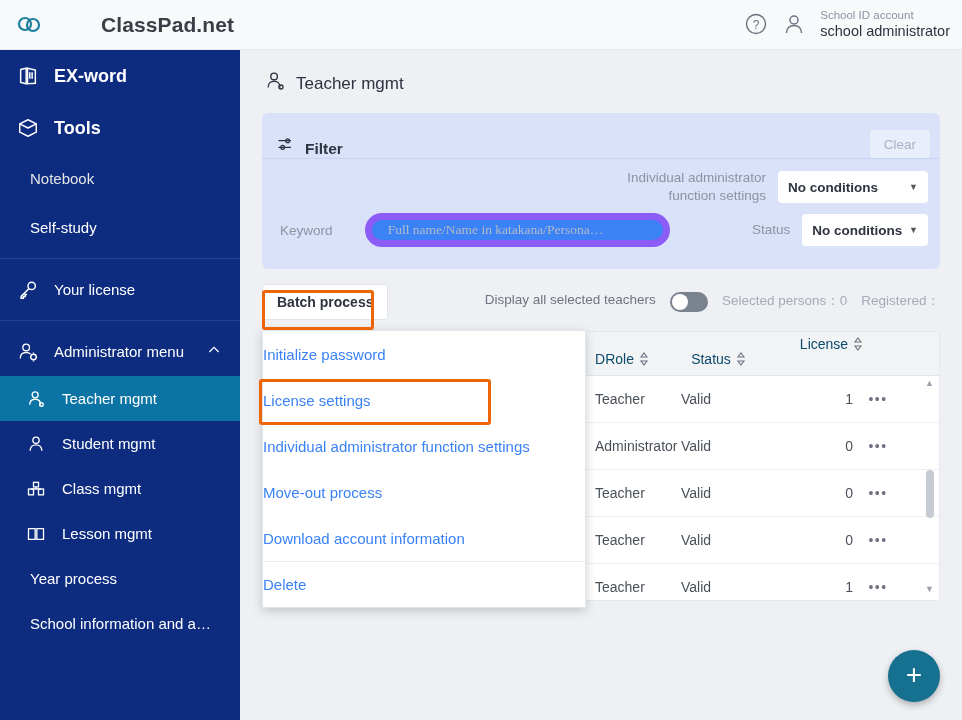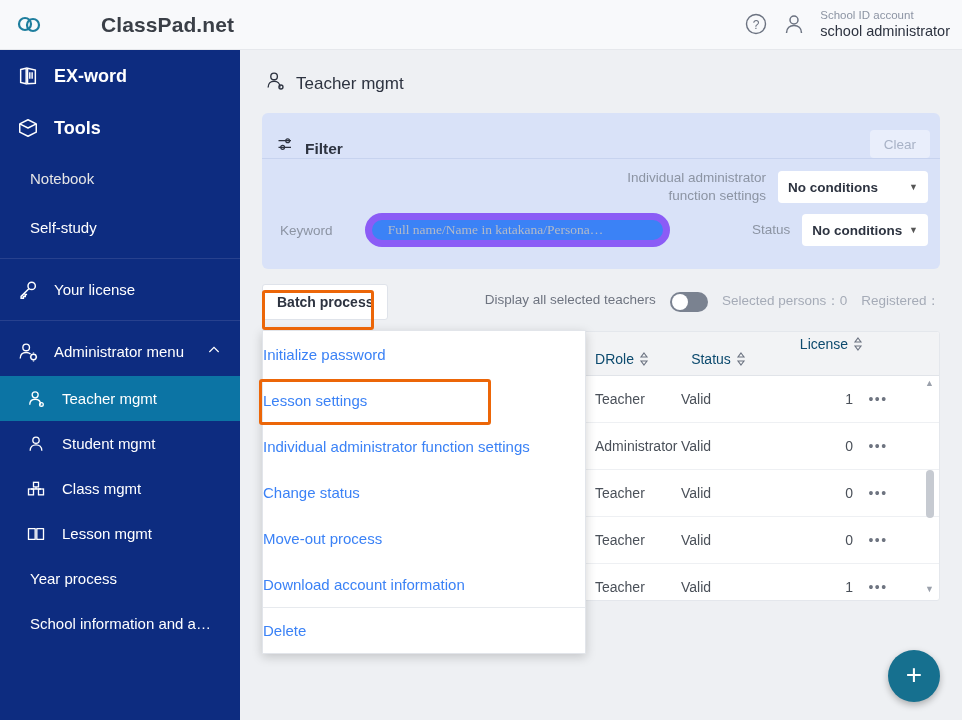--- a/index.html
+++ b/index.html
@@ -478,23 +478,22 @@
       </div>
     </div>
 
     <div class="fab">
       <span class="fab-plus">+</span>
     </div>
   </div>
 
   <div class="dropdown">
     <div class="menu-item">Initialize password</div>
-    <div class="menu-item">Lesson settings</div>
+    <div class="menu-item">License settings</div>
     <div class="menu-item">Individual administrator function settings</div>
-    <div class="menu-item">Change status</div>
     <div class="menu-item">Move-out process</div>
     <div class="menu-item">Download account information</div>
     <div class="menu-item sep-above">Delete</div>
   </div>
 
   <div class="hl-box" style="left:262px; top:290px; width:112px; height:40px; z-index:45;"></div>
   <div class="hl-box" style="left:259px; top:379px; width:232px; height:46px; z-index:45;"></div>
 
 </div>
 

